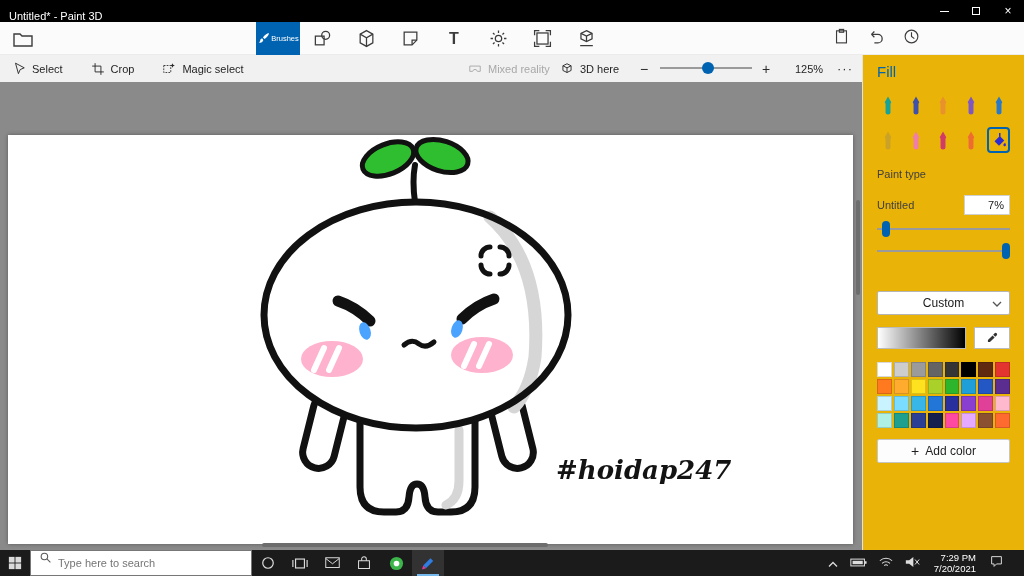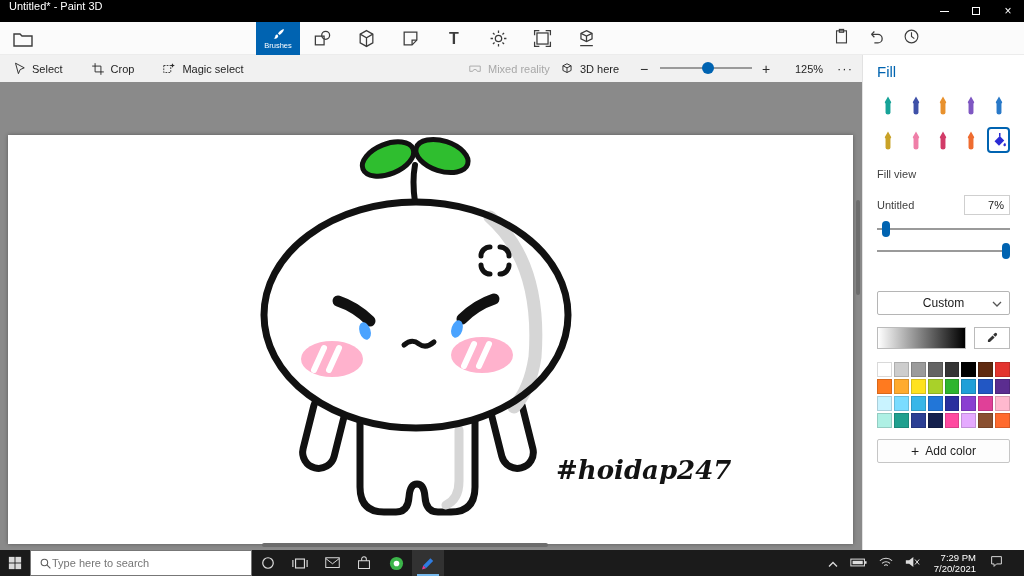--- a/index.html
+++ b/index.html
@@ -1,34 +1,34 @@
 <!DOCTYPE html>
 <html><head>
 <meta charset="utf-8">
 <style>
 *{margin:0;padding:0;box-sizing:border-box}
 body{background:#333}
 .stage{position:relative;width:1024px;height:576px;overflow:hidden;background:#8a8a8a;font-family:"Liberation Sans",sans-serif}
 
 
-.titlebar{position:absolute;top:0;left:0;width:1024px;height:22px;background:#000;color:#fff;display:flex;align-items:flex-start;z-index:40}
+.titlebar{position:absolute;top:0;left:0;width:1024px;height:22px;background:#000;color:#fff;display:flex;align-items:flex-end;z-index:40}
 .titlebar .title{font-size:11px;padding-left:9px;white-space:nowrap}
 .wincontrols{margin-left:auto;display:flex;height:100%}
 .winbtn{width:32px;height:22px;display:flex;align-items:center;justify-content:center;color:#fff;font-size:12px}
 .glyph-min{width:9px;height:1px;background:#fff;display:block}
 .glyph-max{width:8px;height:8px;border:1px solid #fff;display:block}
 
 
 .appbar{position:absolute;top:22px;left:0;width:1024px;height:33px;background:#fbfbfb;border-bottom:1px solid #ececec;z-index:30}
 .menu-btn{position:absolute;left:12px;top:7px;width:22px;height:19px;display:flex;align-items:center;justify-content:center}
 .center-tools{position:absolute;left:256px;top:0;height:33px;display:flex;align-items:center}
 .tool{width:44px;height:33px;display:flex;align-items:center;justify-content:center;color:#3c3c3c}
 .tool svg{width:19px;height:19px}
 .tool .tglyph{font-size:16px;font-weight:bold;color:#3c3c3c}
-.tool.selected{background:#0063b1;flex-direction:column;gap:1px}
+.tool.selected{background:#0063b1;flex-direction:row;gap:1px}
 .tool.selected svg{width:13px;height:13px}
 .tool-label{font-size:7.5px;color:#fff;line-height:8px}
 .right-tools{position:absolute;right:104px;top:0;height:33px;display:flex;align-items:center;gap:18px}
 .right-tools svg{width:17px;height:17px}
 
 
 .toolbar2{position:absolute;top:55px;left:0;width:862px;height:27px;background:#f1f1f1;z-index:20}
 .tb-left{position:absolute;left:12px;top:0;height:27px;display:flex;align-items:flex-start;gap:28px}
 .tb-item{display:flex;align-items:center;gap:6px;font-size:11px;color:#1f1f1f;height:27px}
 .tb-item svg{width:14px;height:14px}
@@ -47,21 +47,21 @@
 .workspace{position:absolute;top:82px;left:0;width:862px;height:468px;background:#8a8a8a}
 .canvas{position:absolute;left:8px;top:53px;width:845px;height:409px;background:#fff;box-shadow:0 0 4px rgba(0,0,0,.35)}
 .canvas svg.drawing{position:absolute;left:0;top:0}
 .canvas-text{position:absolute;font-family:"DejaVu Serif",serif;font-style:italic;font-weight:700;font-size:26px;color:#131313;white-space:nowrap}
 #ctext1{left:548px;top:285px}
 #ctext2{left:548px;top:320px}
 .vscroll{position:absolute;right:2px;top:118px;width:4px;height:95px;background:#6d6d6d;border-radius:2px}
 .hscroll{position:absolute;left:262px;top:461px;width:286px;height:4px;background:#6d6d6d;border-radius:2px}
 
 
-.panel{position:absolute;top:55px;right:0;width:162px;height:495px;background:#ffffff;border-left:1px solid #e2e2e2;padding:8px 14px 0;z-index:20}
+.panel{position:absolute;top:55px;right:0;width:162px;height:495px;background:#eab308;border-left:1px solid #e2e2e2;padding:8px 14px 0;z-index:20}
 .panel-title{color:#0064b0;font-size:15px}
 .brush-grid{display:grid;grid-template-columns:repeat(5,1fr);gap:9px 5px;margin-top:12px}
 .brush{height:26px;display:flex;align-items:center;justify-content:center;border:2px solid transparent;border-radius:4px}
 .brush svg{height:23px;width:18px}
 .brush.selected{border-color:#0063b1}
 .panel-label{font-size:11px;color:#3f3f3f}
 .lbl-filltype{margin-top:15px;display:block}
 .dropdown{margin-top:6px;height:24px;border:1px solid #b5b5b5;border-radius:2px;background:#fff;display:flex;align-items:center;justify-content:center;position:relative;font-size:12px;color:#1a1a1a}
 .dropdown .chev{position:absolute;right:7px;top:9px}
 .row{display:flex;justify-content:space-between;align-items:center;margin-top:15px}
@@ -74,21 +74,21 @@
 .gradient{flex:1;height:22px;background:linear-gradient(to right,#ffffff,#000000);border:1px solid #bbb}
 .eyedrop-btn{width:36px;height:22px;border:1px solid #bbb;background:#fff;display:flex;align-items:center;justify-content:center}
 .palette{display:grid;grid-template-columns:repeat(8,1fr);gap:2px;margin-top:13px}
 .swatch{height:15px;border:1px solid rgba(0,0,0,.15)}
 .add-color{margin-top:11px;width:100%;height:24px;border:1px solid #c6c6c6;border-radius:2px;background:#fdfdfd;display:flex;align-items:center;justify-content:center;gap:6px;font-size:12px;color:#1f1f1f;font-family:inherit;cursor:default}
 .plus{font-size:14px;line-height:14px}
 
 
 .taskbar{position:absolute;bottom:0;left:0;width:1024px;height:26px;background:#1b1b1b;display:flex;align-items:stretch;z-index:50}
 .tb-btn{width:30px;display:flex;align-items:center;justify-content:center}
-.search{width:222px;background:#fff;display:flex;align-items:center;padding:0 8px;border:1px solid #777}
+.search{width:222px;background:#fff;display:flex;gap:6px;padding:0 8px;border:1px solid #777}
 .search input{border:0;outline:0;flex:1;font-size:11px;color:#444;font-family:inherit;background:transparent;min-width:0}
 .tb-appbtn{width:32px;display:flex;align-items:center;justify-content:center;position:relative}
 .tb-appbtn.active{background:rgba(255,255,255,.10)}
 .tb-appbtn.active::after{content:"";position:absolute;bottom:0;left:5px;right:5px;height:2px;background:#76b9ed}
 .tray{margin-left:auto;display:flex;align-items:center;gap:12px;padding-right:4px}
 .clock{text-align:right;color:#fff;font-size:9.5px;line-height:11px;padding:0 2px}
 .show-desktop{width:5px;border-left:1px solid #4a4a4a}
 </style>
 </head>
 <body>
@@ -339,21 +339,21 @@
           </svg>
         </div>
         <div class="brush selected">
           <svg viewBox="0 0 24 24">
             <path d="M6 13 L13 6 L19 12 L12 19 Z" fill="#2b2bd4"></path>
             <path d="M13 2v5" stroke="#2b2bd4" stroke-width="2"></path>
             <path d="M20 15 q2.5 3.5 0 4.5 q-2.5 1 -2 -2.5 z" fill="#2b2bd4"></path>
           </svg>
         </div>
       </div>
-    <span class="panel-label lbl-filltype">Fill view</span>
+    <span class="panel-label lbl-filltype">Paint type</span>
     <div class="row">
       <span class="panel-label">Untitled</span>
       <div class="value-box">
           <span>7%</span>
         </div>
     </div>
     <div class="slider">
       <div class="track"></div>
       <div class="thumb" style="left: calc(7% - 4px);"></div>
     </div>

